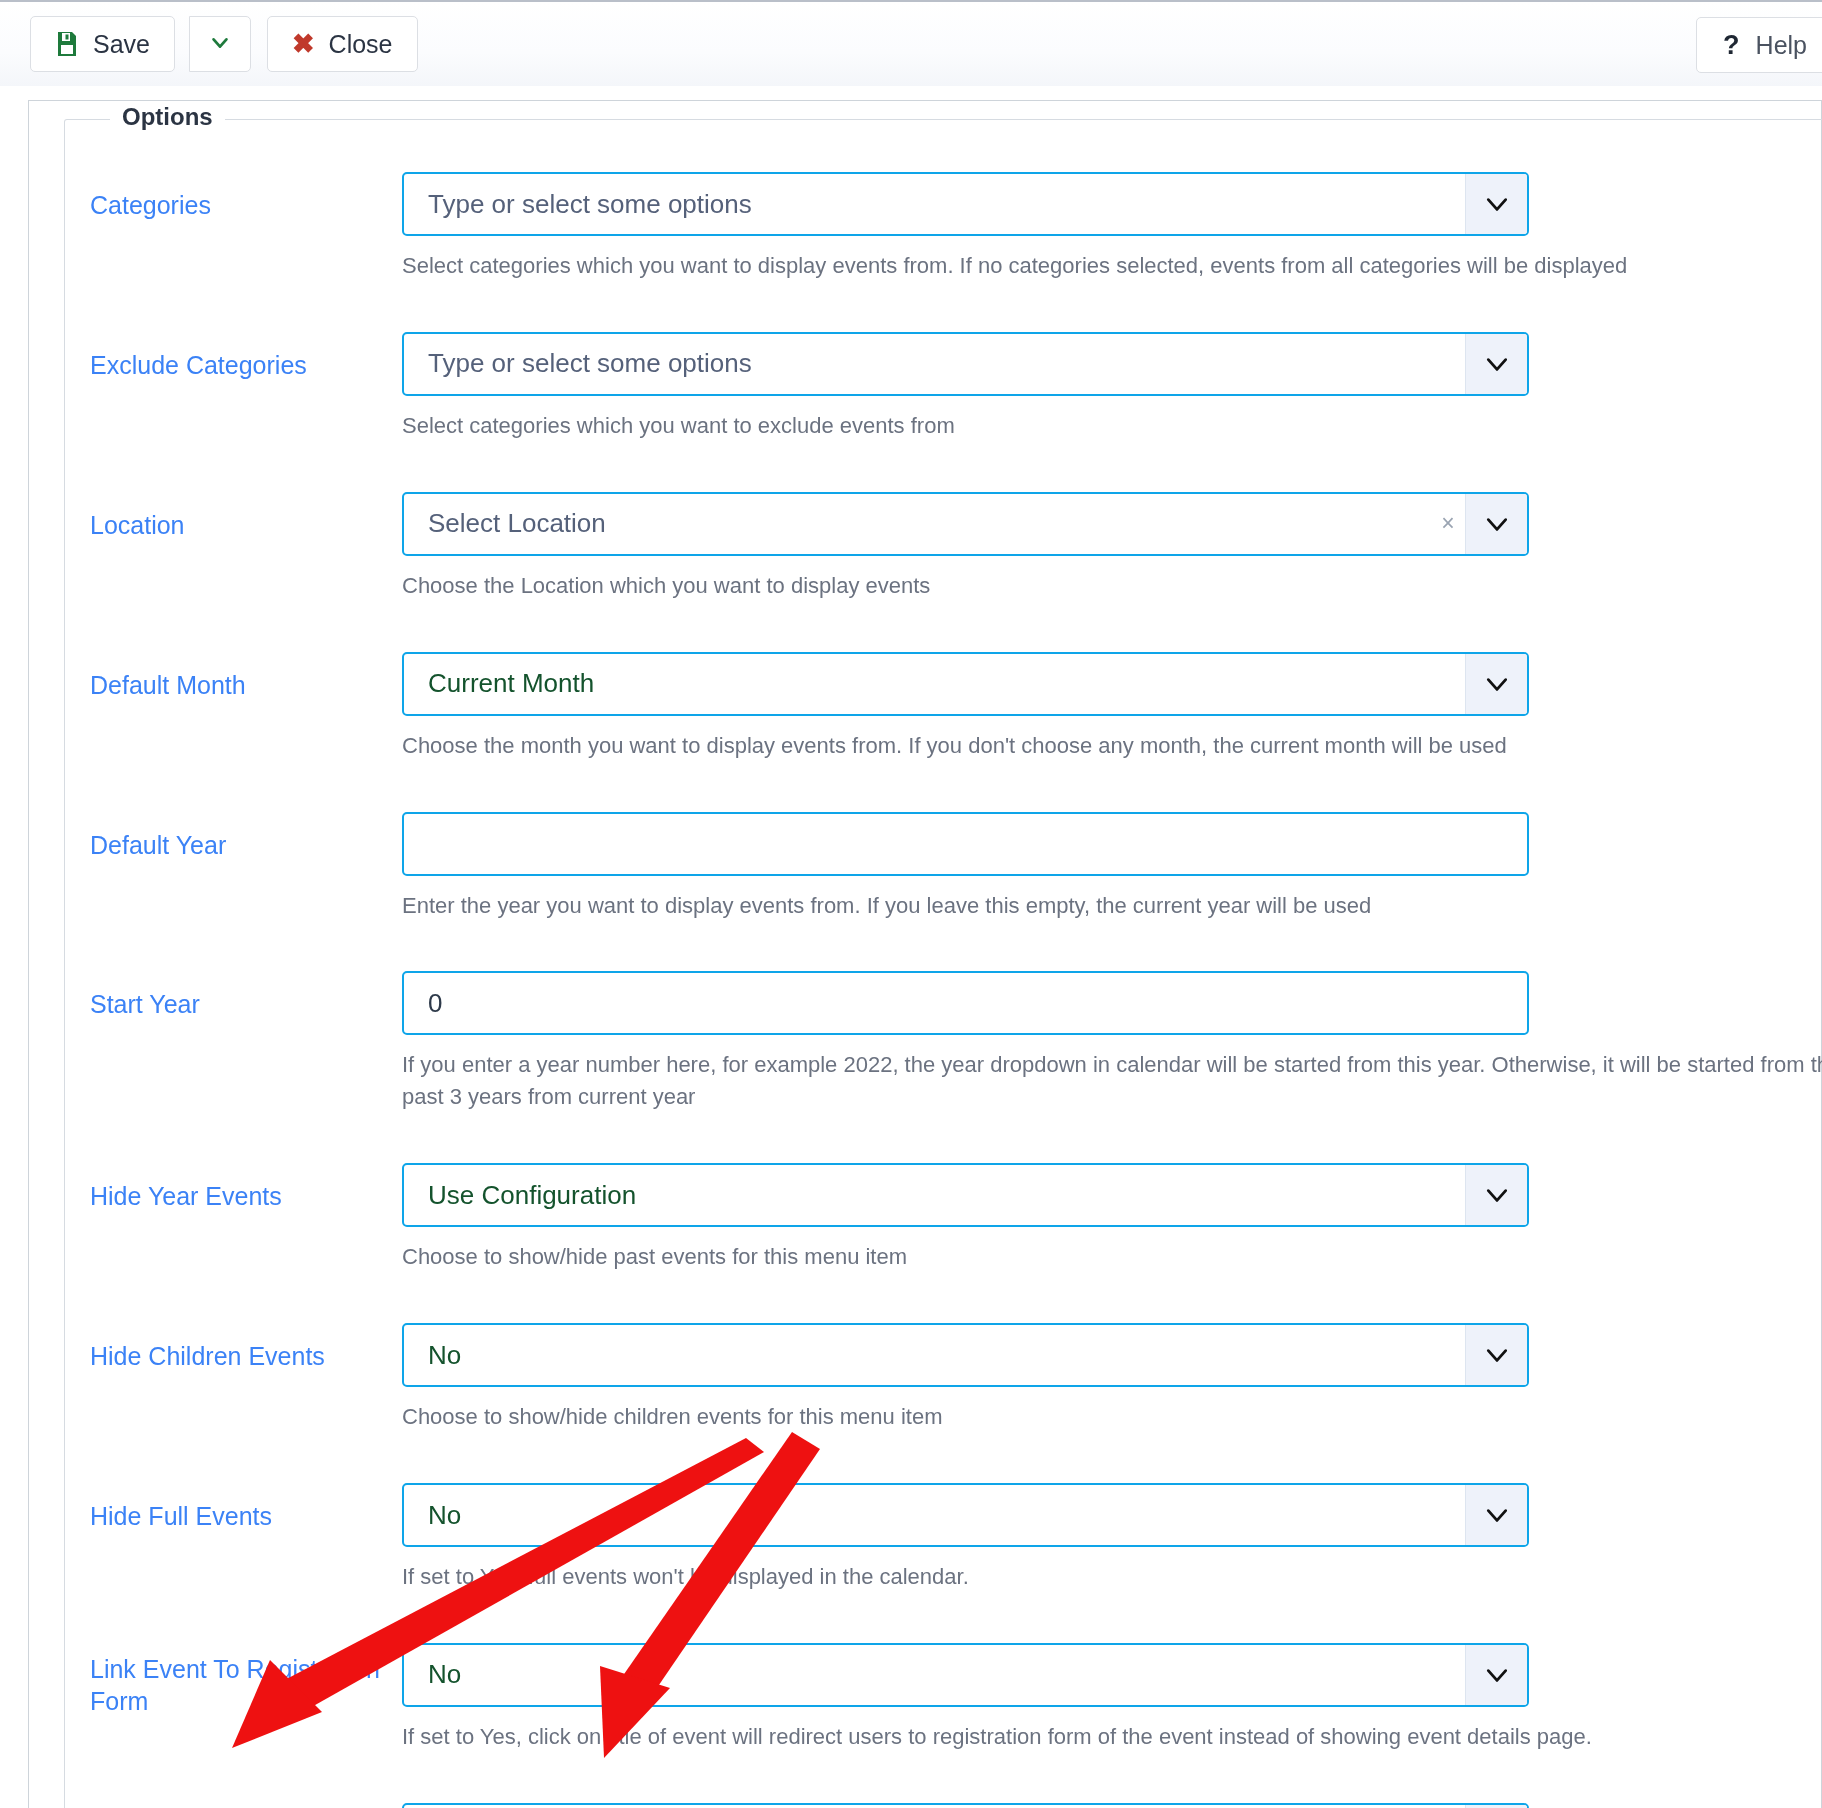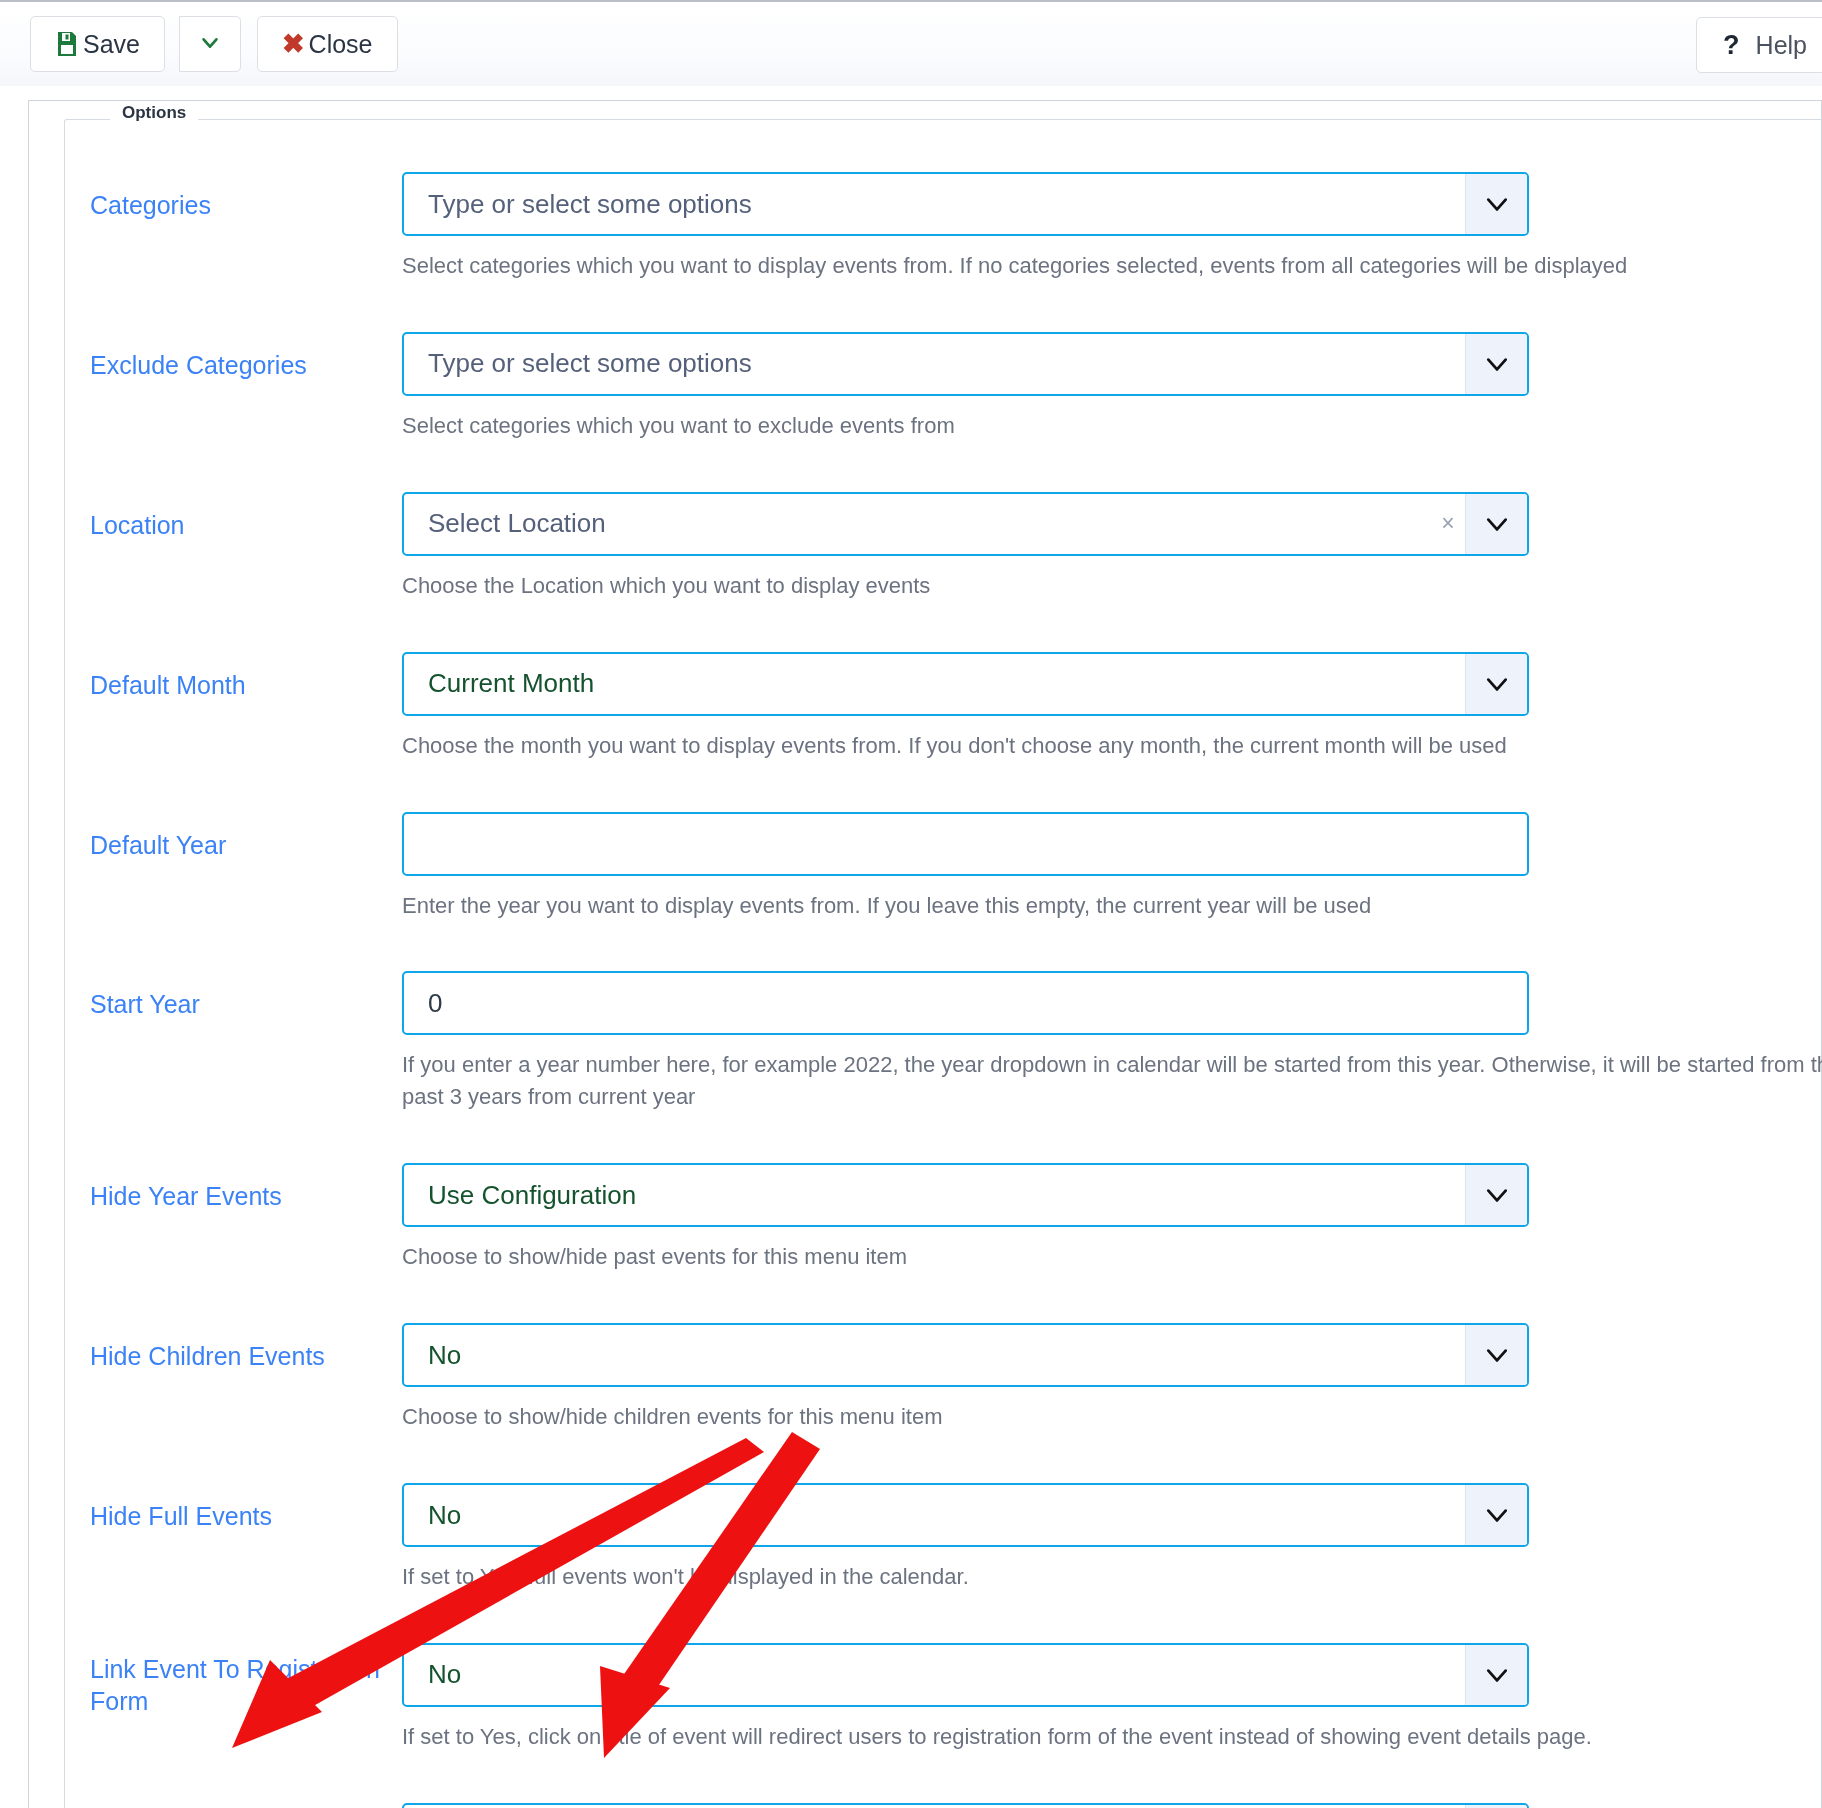--- a/index.html
+++ b/index.html
@@ -26,21 +26,21 @@
     align-items: center;
     padding: 0 0 0 30px;
   }
   .tbtn {
     background: #ffffff;
     border: 1px solid #dcdfe4;
     border-radius: 5px;
     height: 56px;
     display: flex;
     align-items: center;
-    gap: 4px;
+    gap: 14px;
     padding: 0 24px;
     font-size: 25px;
     color: #2b3443;
     cursor: pointer;
     white-space: nowrap;
   }
   .split { display: flex; margin-left: 14px; }
   .split .tbtn { margin-left: 0; border-radius: 5px 0 0 5px; border-right: none; }
   .split .caret {
     background: #ffffff;
@@ -95,21 +95,21 @@
     border-bottom: none;
     border-radius: 3px;
     padding: 0;
   }
   .legend {
     position: absolute;
     left: 45px;
     top: -17px;
     background: #ffffff;
     padding: 0 12px;
-    font-size: 17px;
+    font-size: 24px;
     font-weight: bold;
     color: #2b3443;
   }
 
   .rows { padding: 52px 0 0 0; }
 
   .row {
     display: flex;
     align-items: flex-start;
     padding: 0 0 0 25px;

